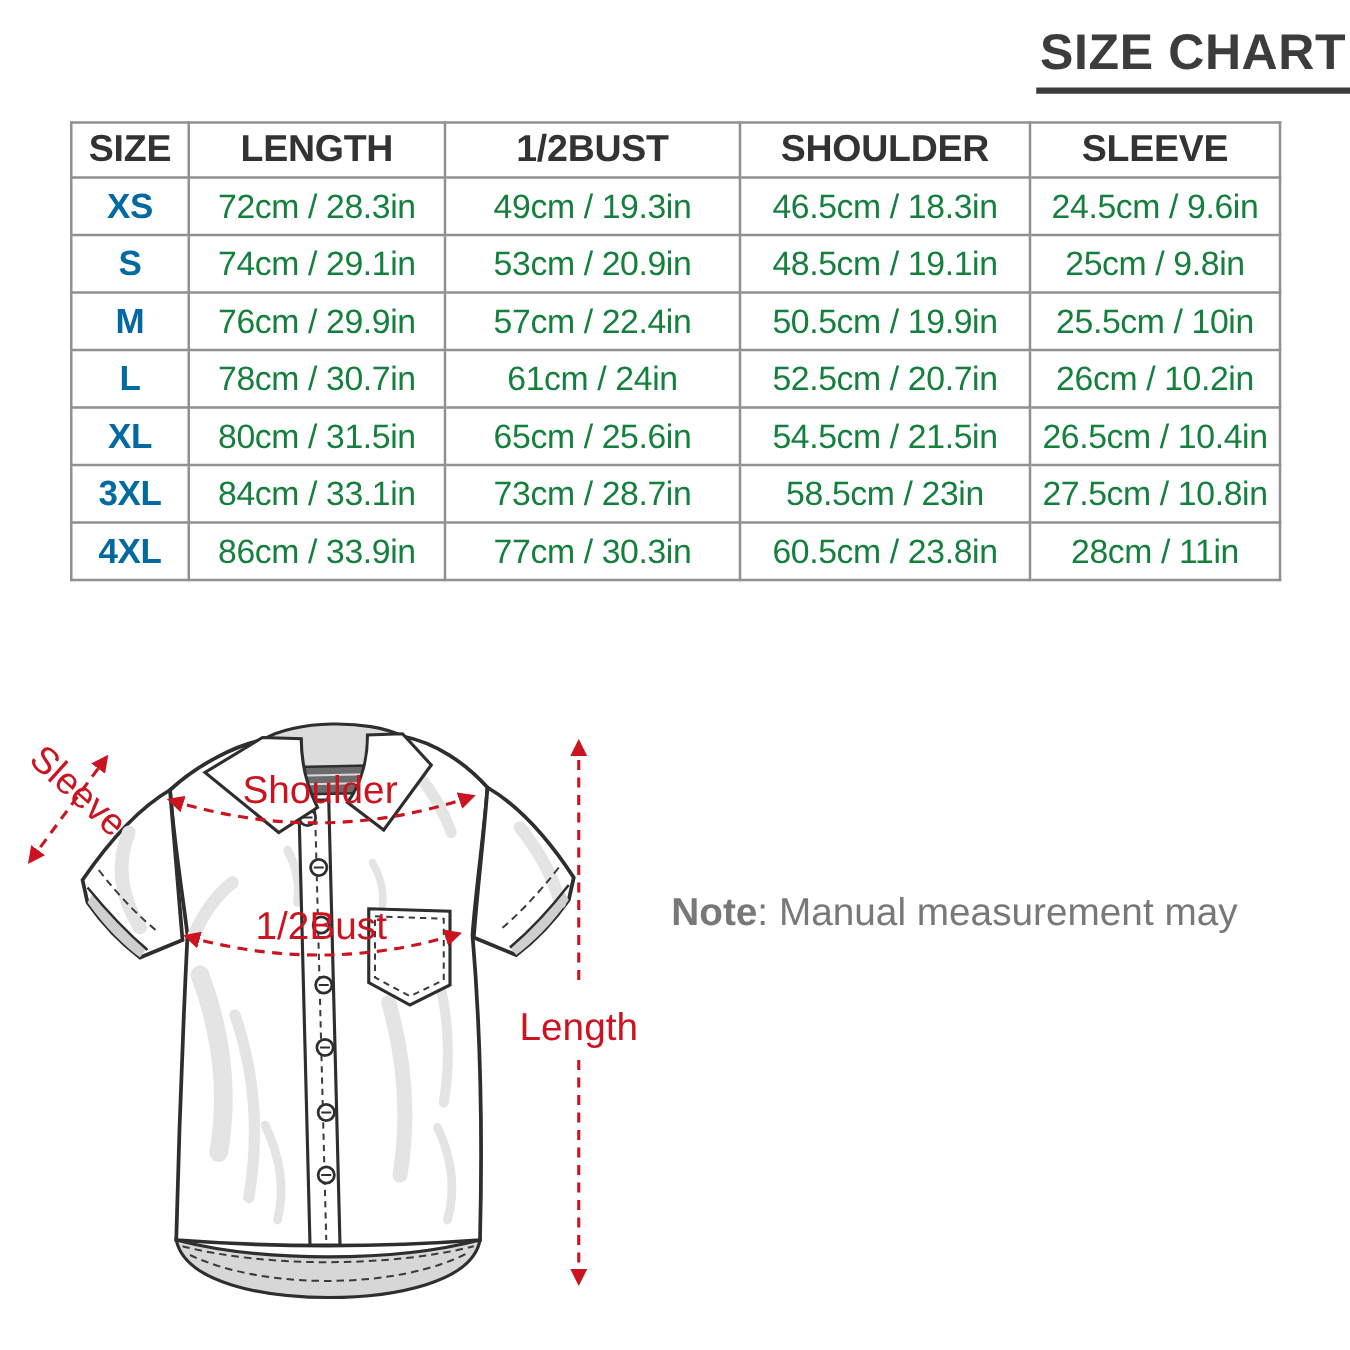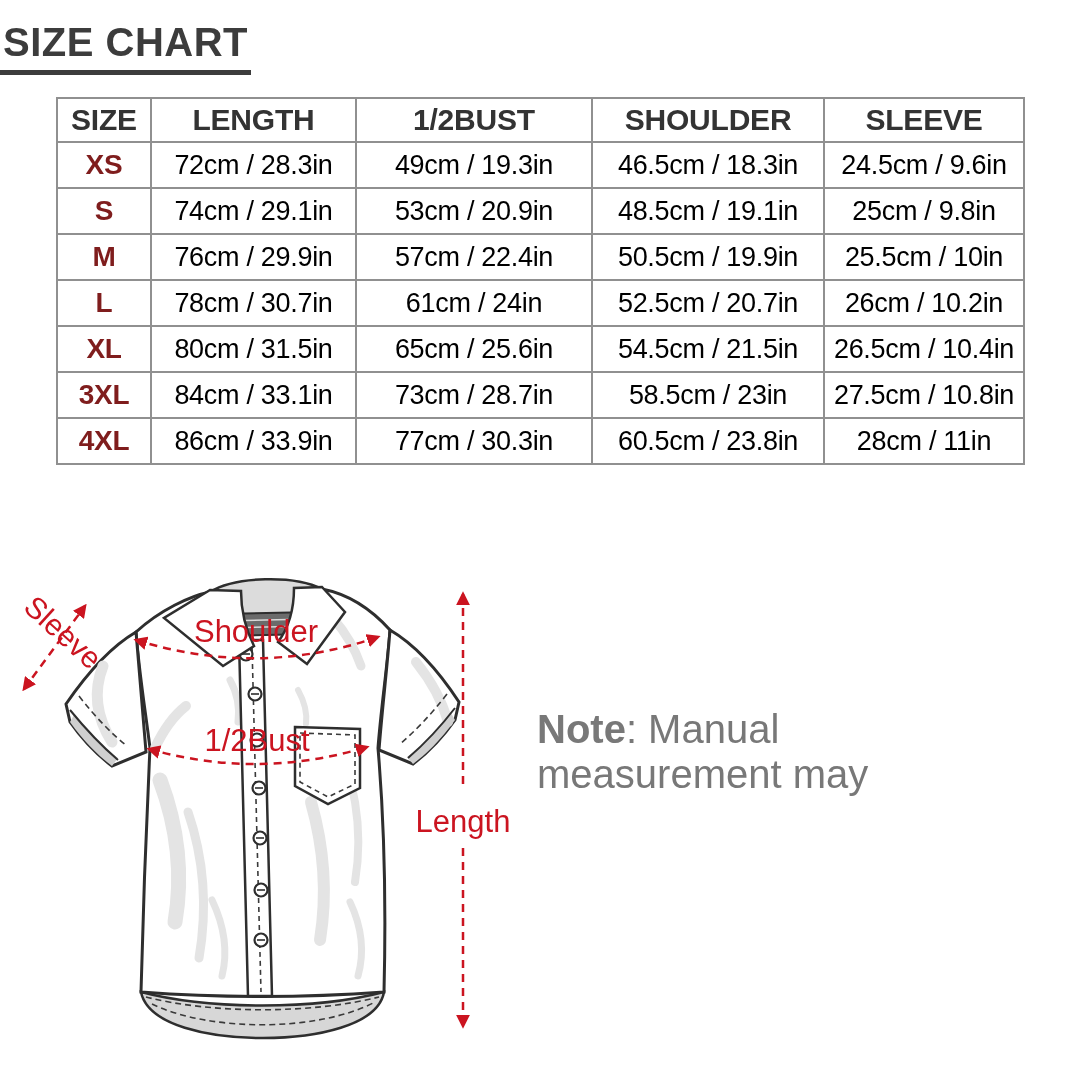--- a/index.html
+++ b/index.html
@@ -1,34 +1,34 @@
 <!DOCTYPE html>
 <html><head>
 <meta charset="utf-8">
 <style>
   html,body{margin:0;padding:0;background:#ffffff;}
   .canvas{position:relative;width:1080px;height:1080px;background:#ffffff;overflow:hidden;
           font-family:"Liberation Sans",sans-serif;}
   
-  .title-wrap{position:absolute;top:20px;left:0;width:1080px;text-align:left;}
+  .title-wrap{position:absolute;top:20px;left:0;width:1080px;text-align:right;}
   .title{display:inline-block;margin:0;font-size:40px;font-weight:bold;color:#3c3c3c;
          letter-spacing:.5px;border-bottom:5px solid #3c3c3c;padding:0 3px 5px 3px;}
   
   table.size-table{position:absolute;left:56px;top:97px;width:967px;border-collapse:collapse;
                    table-layout:fixed;background:#fff;}
   table.size-table th,table.size-table td{border:2px solid #909090;text-align:center;
                    vertical-align:middle;padding:0;white-space:nowrap;overflow:hidden;}
   table.size-table th{height:42px;font-size:30px;font-weight:bold;color:#333333;letter-spacing:-0.2px;}
-  table.size-table td{height:44px;font-size:27px;color:#000000;letter-spacing:-0.3px;}
-  table.size-table td.size-cell{font-size:28px;font-weight:bold;color:#7f1d1d;}
+  table.size-table td{height:44px;font-size:27px;color:#15803d;letter-spacing:-0.3px;}
+  table.size-table td.size-cell{font-size:28px;font-weight:bold;color:#0369a1;}
   
   svg.shirt{position:absolute;left:0;top:570px;}
   .red-label{font-family:"Liberation Sans",sans-serif;font-weight:normal;}
   
-  .note{position:absolute;left:537px;top:707px;width:490px;font-size:40px;line-height:45px;
+  .note{position:absolute;left:537px;top:707px;width:490px;font-size:31px;line-height:45px;
         color:#787878;}
   .note-bold{font-weight:bold;}
 </style>
 </head>
 <body>
 
 <div class="canvas">
 
   <div class="title-wrap">
     <h1 class="title">SIZE CHART</h1>

